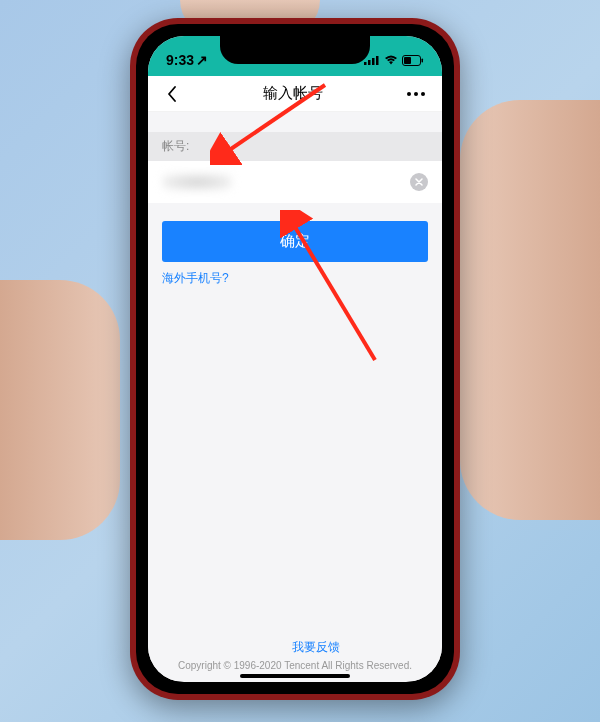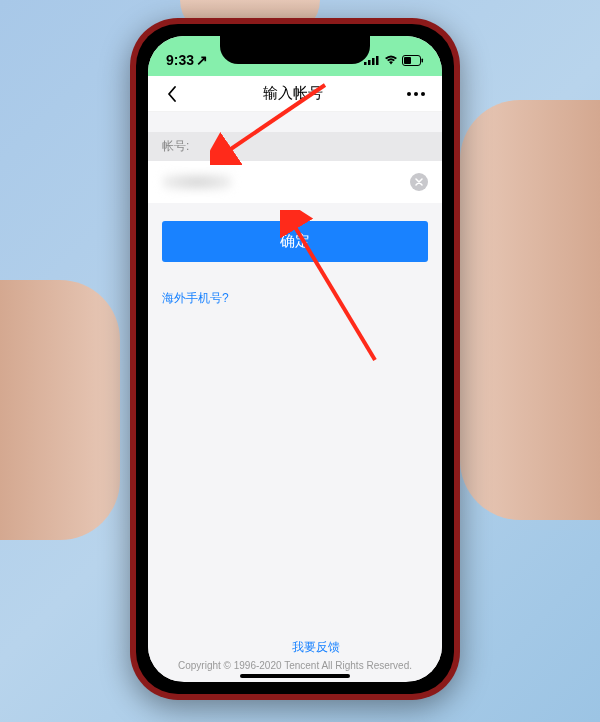--- a/index.html
+++ b/index.html
@@ -83,21 +83,21 @@
       background: #000;
       border-radius: 0 0 18px 18px;
       z-index: 10;
     }
     .status-bar {
       height: 40px;
       display: flex;
       align-items: center;
       justify-content: space-between;
       padding: 8px 18px 0;
-      background: #86efac;
+      background: #14b8a6;
     }
     .status-time {
       font-size: 14px;
       font-weight: 600;
       color: #000;
       display: flex;
       align-items: center;
       gap: 2px;
     }
     .status-right {
@@ -187,21 +187,21 @@
       color: #fff;
       border: none;
       border-radius: 3px;
       font-size: 15px;
       cursor: pointer;
       display: flex;
       align-items: center;
       justify-content: center;
     }
     .link-row {
-      margin-top: 28px;
+      margin-top: 8px;
       font-size: 12px;
     }
     .link-row a {
       color: #1982ff;
       text-decoration: none;
       cursor: pointer;
     }
     .footer {
       position: absolute;
       bottom: 10px;

